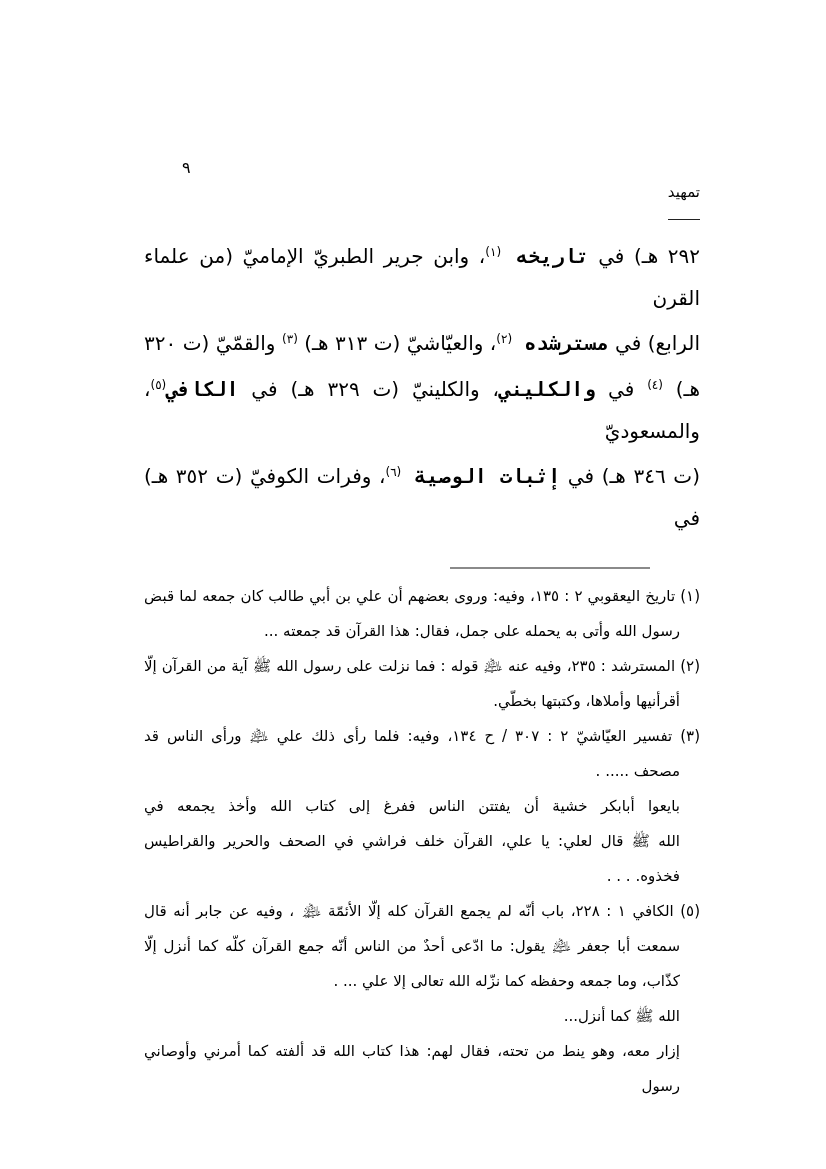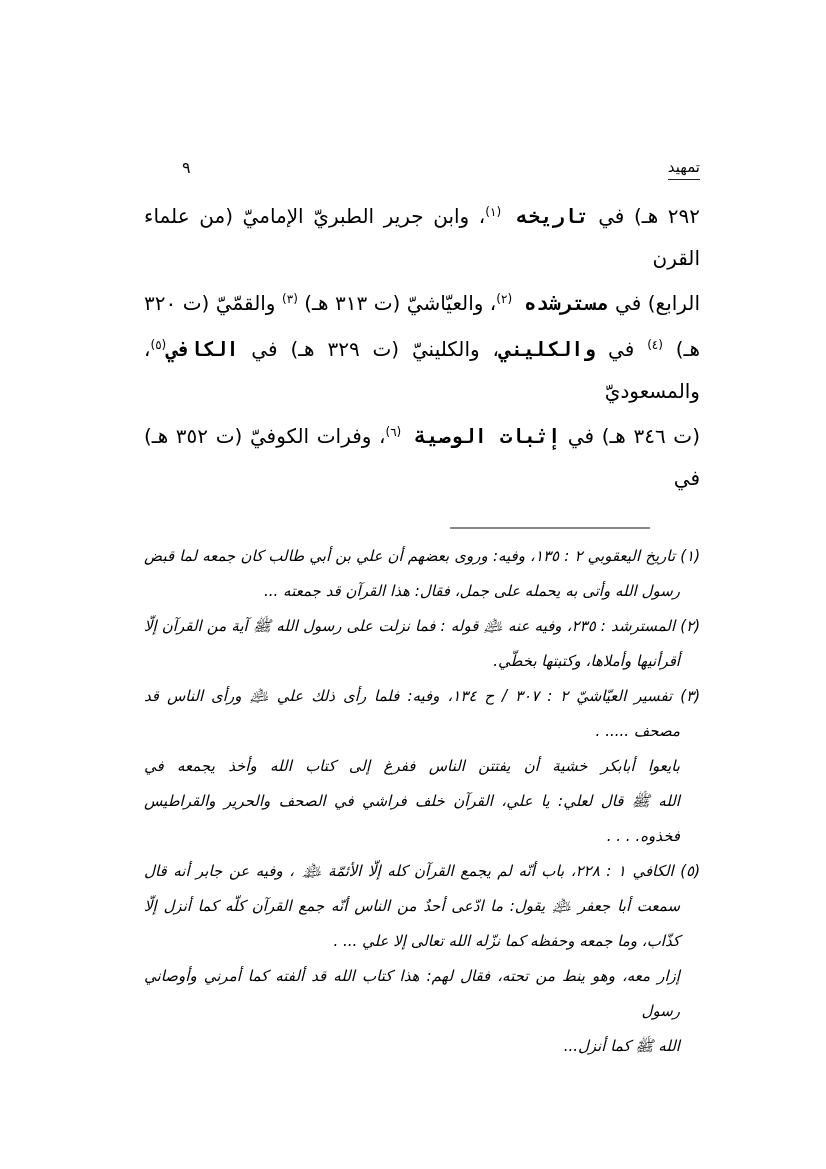--- a/index.html
+++ b/index.html
@@ -10,39 +10,39 @@
     font-family:"DejaVu Sans",sans-serif;
     direction:rtl;
     overflow:hidden;
   }
   .content{margin:0 126px 0 144px;padding-top:158px;}
 
   .page-header{
     display:flex;justify-content:space-between;align-items:flex-start;
     font-size:15px;
   }
-  .section-title{border-bottom:1px solid #222;padding-bottom:3px;}
+  .section-title{border-bottom:1px solid #222;padding-bottom:18px;margin-top:25px;}
   .page-number{margin-left:38px;font-size:16px;}
 
   .main-text{margin-top:12px;font-size:20px;}
   .text-line{
     line-height:41px;
     text-align:justify;
     text-align-last:justify;
   }
   .bold{font-weight:bold;font-family:Liberation Mono, monospace;}
   .sup{font-size:12px;vertical-align:7px;font-weight:normal;}
 
   .separator{
     width:200px;height:2px;background:#8a8a8a;
     margin-top:28px;margin-right:50px;
   }
 
   .footnotes{margin-top:10px;font-size:15px;}
-  .fn-line{line-height:35px;text-align:justify;font-style:italic;}
+  .fn-line{line-height:35px;text-align:justify;}
   .fn-line.stretch{text-align-last:justify;}
   .fn-line.cont{margin-right:20px;}
 </style>
 </head>
 <body>
 
 <div class="content">
 
   <div class="page-header">
     <span class="section-title">تمهيد</span>
@@ -89,18 +89,18 @@
       <div class="fn-line cont">فخذوه. . . .</div>
     </div>
 
     <div>
       <div class="fn-line first stretch">(٥) الكافي ١ : ٢٢٨، باب أنّه لم يجمع القرآن كله إلّا الأئمّة ﵈ ، وفيه عن جابر أنه قال</div>
       <div class="fn-line cont stretch">سمعت أبا جعفر ﵇ يقول: ما ادّعى أحدٌ من الناس أنّه جمع القرآن كلّه كما أنزل إلّا</div>
       <div class="fn-line cont">كذّاب، وما جمعه وحفظه كما نزّله الله تعالى إلا علي ... .</div>
     </div>
 
     <div>
+      <div class="fn-line cont">الله ﷺ كما أنزل...</div>
       <div class="fn-line cont stretch">إزار معه، وهو ينط من تحته، فقال لهم: هذا كتاب الله قد ألفته كما أمرني وأوصاني رسول</div>
-      <div class="fn-line cont">الله ﷺ كما أنزل...</div>
     </div>
 
   </div>
 </div>
 
 </body></html>

